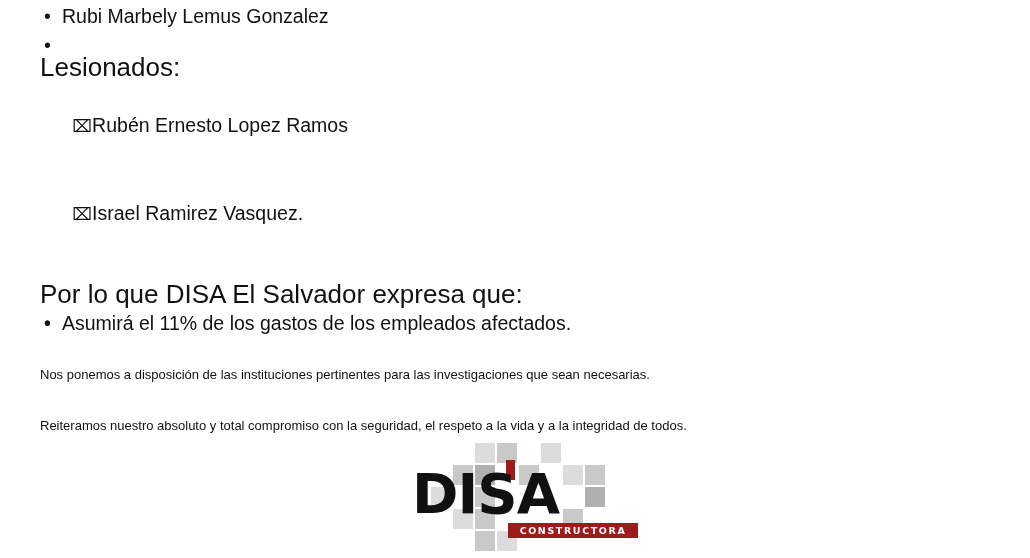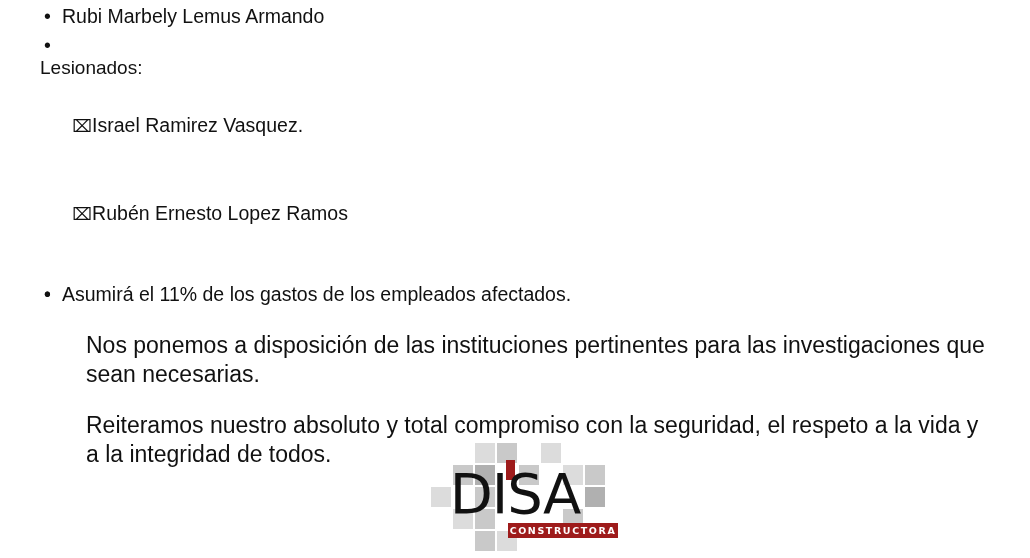--- a/index.html
+++ b/index.html
@@ -42,37 +42,36 @@
     position: absolute;
     left: 4px;
     top: 0;
     font-size: 19.5px;
     line-height: 29px;
   }
   .gap {
     height: 22px;
   }
   .plain-line {
-    font-size: 19px;
+    font-size: 26px;
     line-height: 29px;
   }
   .box-line {
     font-size: 19.5px;
     line-height: 29px;
     white-space: pre;
   }
   .box-glyph {
     font-family: "DejaVu Sans", sans-serif;
     font-size: 17px;
   }
   .para {
-    font-size: 23px;
+    font-size: 13px;
     line-height: 29px;
     max-width: 960px;
-    margin-left: 46px;
   }
   
   .logo-wrap {
     position: absolute;
     left: 0;
     right: 0;
     bottom: 6px;
     display: flex;
     justify-content: center;
   }
@@ -93,36 +92,36 @@
   .grid-sq.light {
     background: #dcdcdc;
   }
   .logo-text {
     position: absolute;
     left: 0;
     top: 24px;
     width: 206px;
     height: 56px;
     font-family: "DejaVu Sans", sans-serif;
-    font-weight: normal;
+    font-weight: bold;
     font-size: 56px;
     letter-spacing: -1px;
     line-height: 56px;
     color: #111111;
-    text-align: center;
+    text-align: left;
   }
   .logo-accent {
     position: absolute;
     background: #9e1b1b;
   }
   .logo-sub {
     position: absolute;
     left: 96px;
     bottom: 14px;
-    width: 110px;
+    width: 130px;
     height: 15px;
     background: #9e1b1b;
     color: #ffffff;
     font-family: "DejaVu Sans", sans-serif;
     font-weight: bold;
     font-size: 9.5px;
     letter-spacing: 1.6px;
     line-height: 15px;
     text-align: center;
   }
@@ -130,40 +129,41 @@
 </head>
 <body>
 
 <div class="page">
 
   <div class="doc-body">
 
     <ul class="bullet-list">
       <li>
         <span class="dot">•</span>
-        <span>Rubi Marbely Lemus Armando</span>
+        <span>Rubi Marbely Lemus Gonzalez</span>
       </li>
       <li>
         <span class="dot">•</span>
       </li>
     </ul>
 
     <div class="gap"></div>
 
     <div class="plain-line">Lesionados:</div>
 
+    <div class="box-line">
+      <span class="box-glyph">⌧</span><span>Rubén Ernesto Lopez Ramos</span>
+    </div>
     <div class="box-line">
       <span class="box-glyph">⌧</span><span>Israel Ramirez Vasquez.</span>
     </div>
-    <div class="box-line">
-      <span class="box-glyph">⌧</span><span>Rubén Ernesto Lopez Ramos</span>
-    </div>
-
-    <div class="gap"></div>
-
+
+    <div class="gap"></div>
+
+    <div class="plain-line">Por lo que DISA El Salvador expresa que:</div>
 
     <ul class="bullet-list">
       <li>
         <span class="dot">•</span>
       </li>
       <li>
         <span class="dot">•</span>
         <span>Asumirá el 11% de los gastos de los empleados afectados.</span>
       </li>
     </ul>

